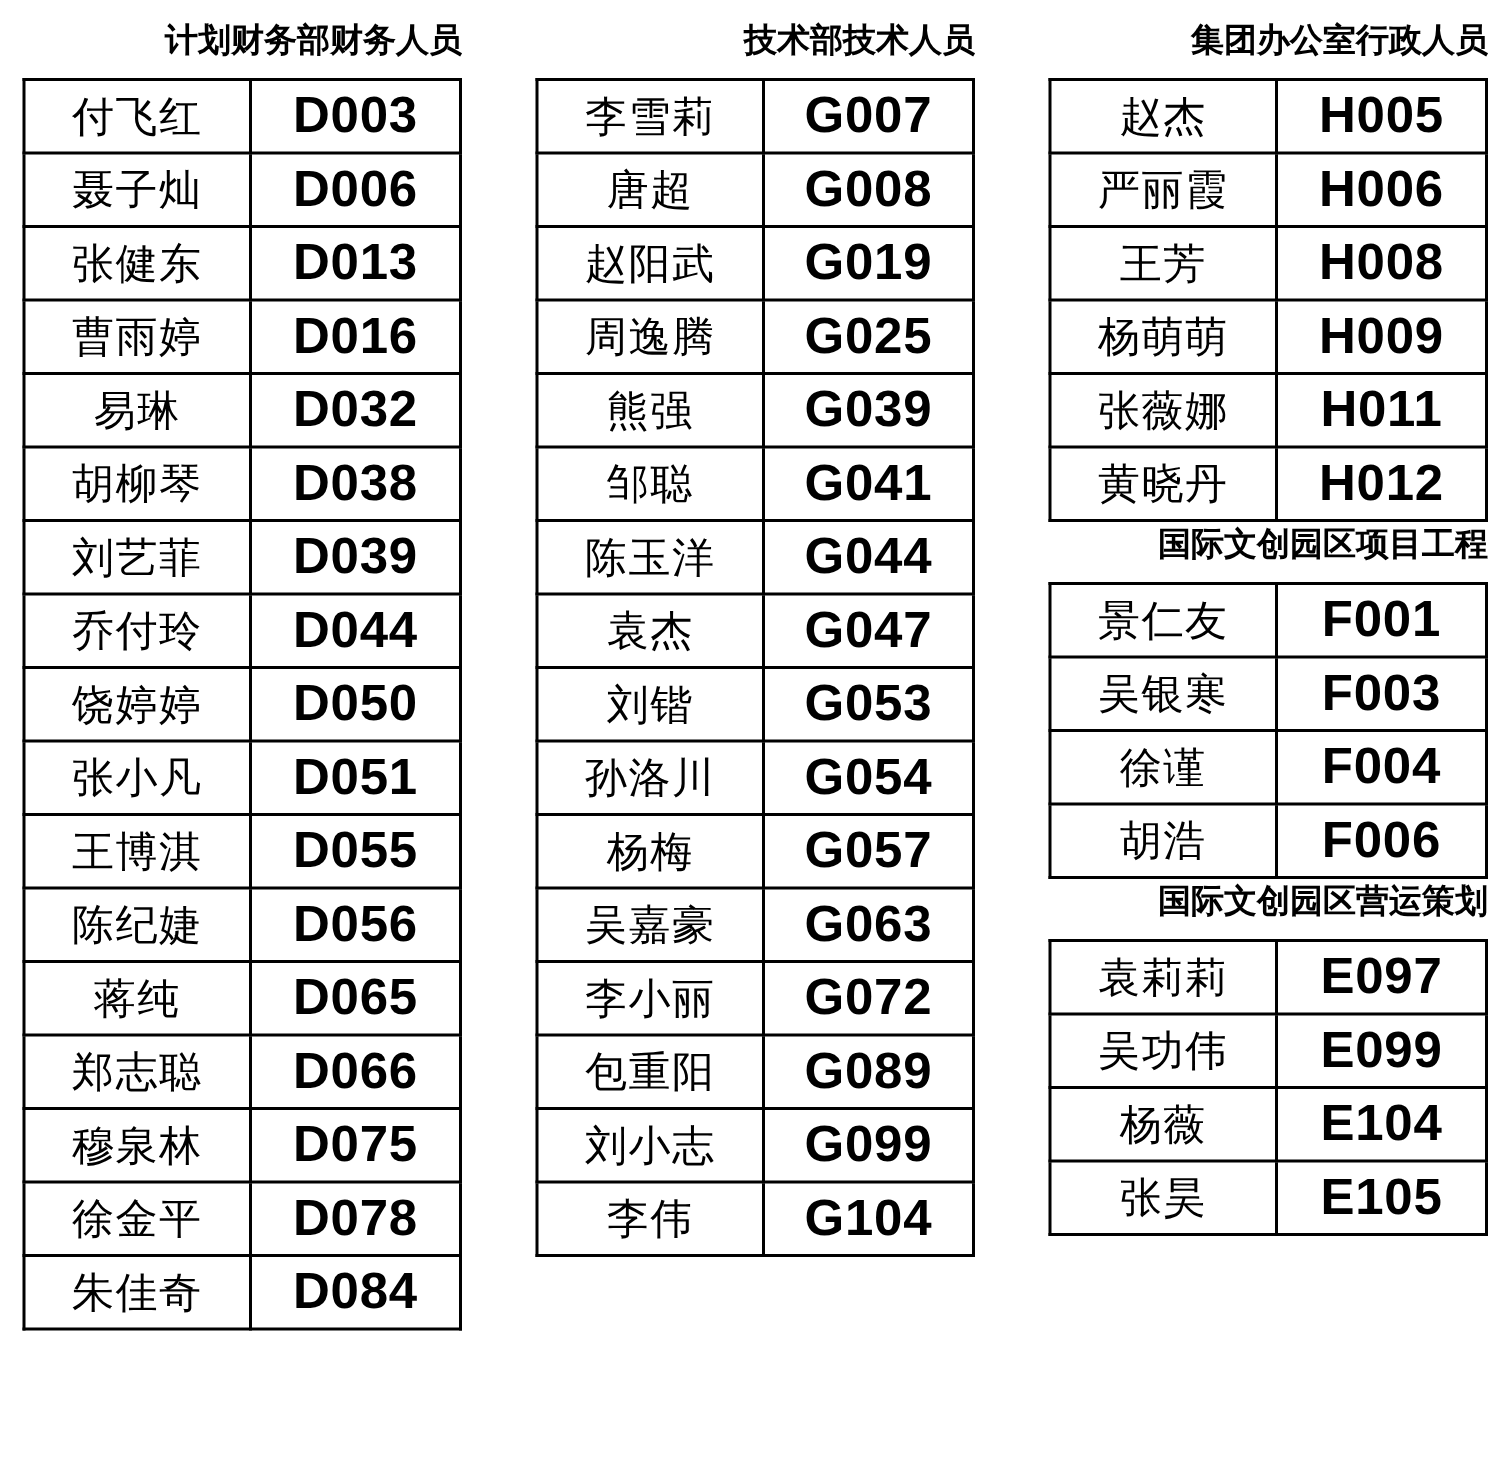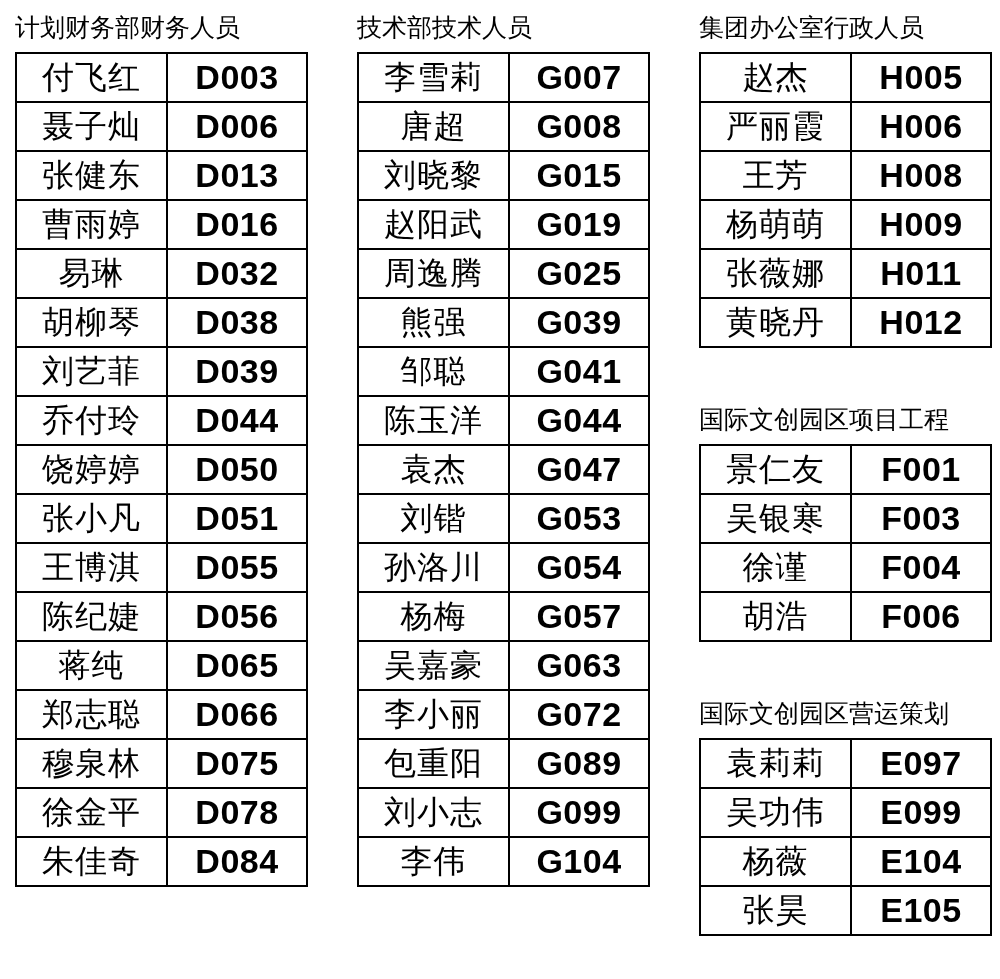--- a/index.html
+++ b/index.html
@@ -16,45 +16,45 @@
     display: flex;
     align-items: flex-start;
     padding: 12px 0 0 15px;
     gap: 49px;
   }
   .col {
     width: 293px;
     flex: 0 0 auto;
   }
   .group { width: 100%; }
-  .group:not(:first-child) { margin-top: 56px; }
+  .group:not(:first-child) { }
   .group-title {
-    font-size: 25px;
-    font-weight: normal;
-    text-align: left;
+    font-size: 22px;
+    font-weight: bold;
+    text-align: right;
     margin: 0 0 10px 0;
     line-height: 30px;
     white-space: nowrap;
   }
   table.roster {
     border-collapse: collapse;
     width: 100%;
     table-layout: fixed;
     border: 1px solid #000000;
   }
   table.roster td {
     border: 2px solid #000000;
     height: 45px;
     text-align: center;
     vertical-align: middle;
     overflow: hidden;
   }
   td.name-cell {
     width: 50.5%;
-    font-size: 32px;
+    font-size: 28px;
     font-weight: normal;
     letter-spacing: 1px;
   }
   td.code-cell {
     font-size: 34px;
     font-weight: bold;
     letter-spacing: 0.5px;
   }
 </style>
 </head>
@@ -165,24 +165,20 @@
     <td class="name-cell">李雪莉</td>
     <td class="code-cell">G007</td>
   </tr>
 
   <tr>
     <td class="name-cell">唐超</td>
     <td class="code-cell">G008</td>
   </tr>
 
 
-  <tr>
-    <td class="name-cell">刘晓黎</td>
-    <td class="code-cell">G015</td>
-  </tr>
 
   <tr>
     <td class="name-cell">赵阳武</td>
     <td class="code-cell">G019</td>
   </tr>
 
   <tr>
     <td class="name-cell">周逸腾</td>
     <td class="code-cell">G025</td>
   </tr>

